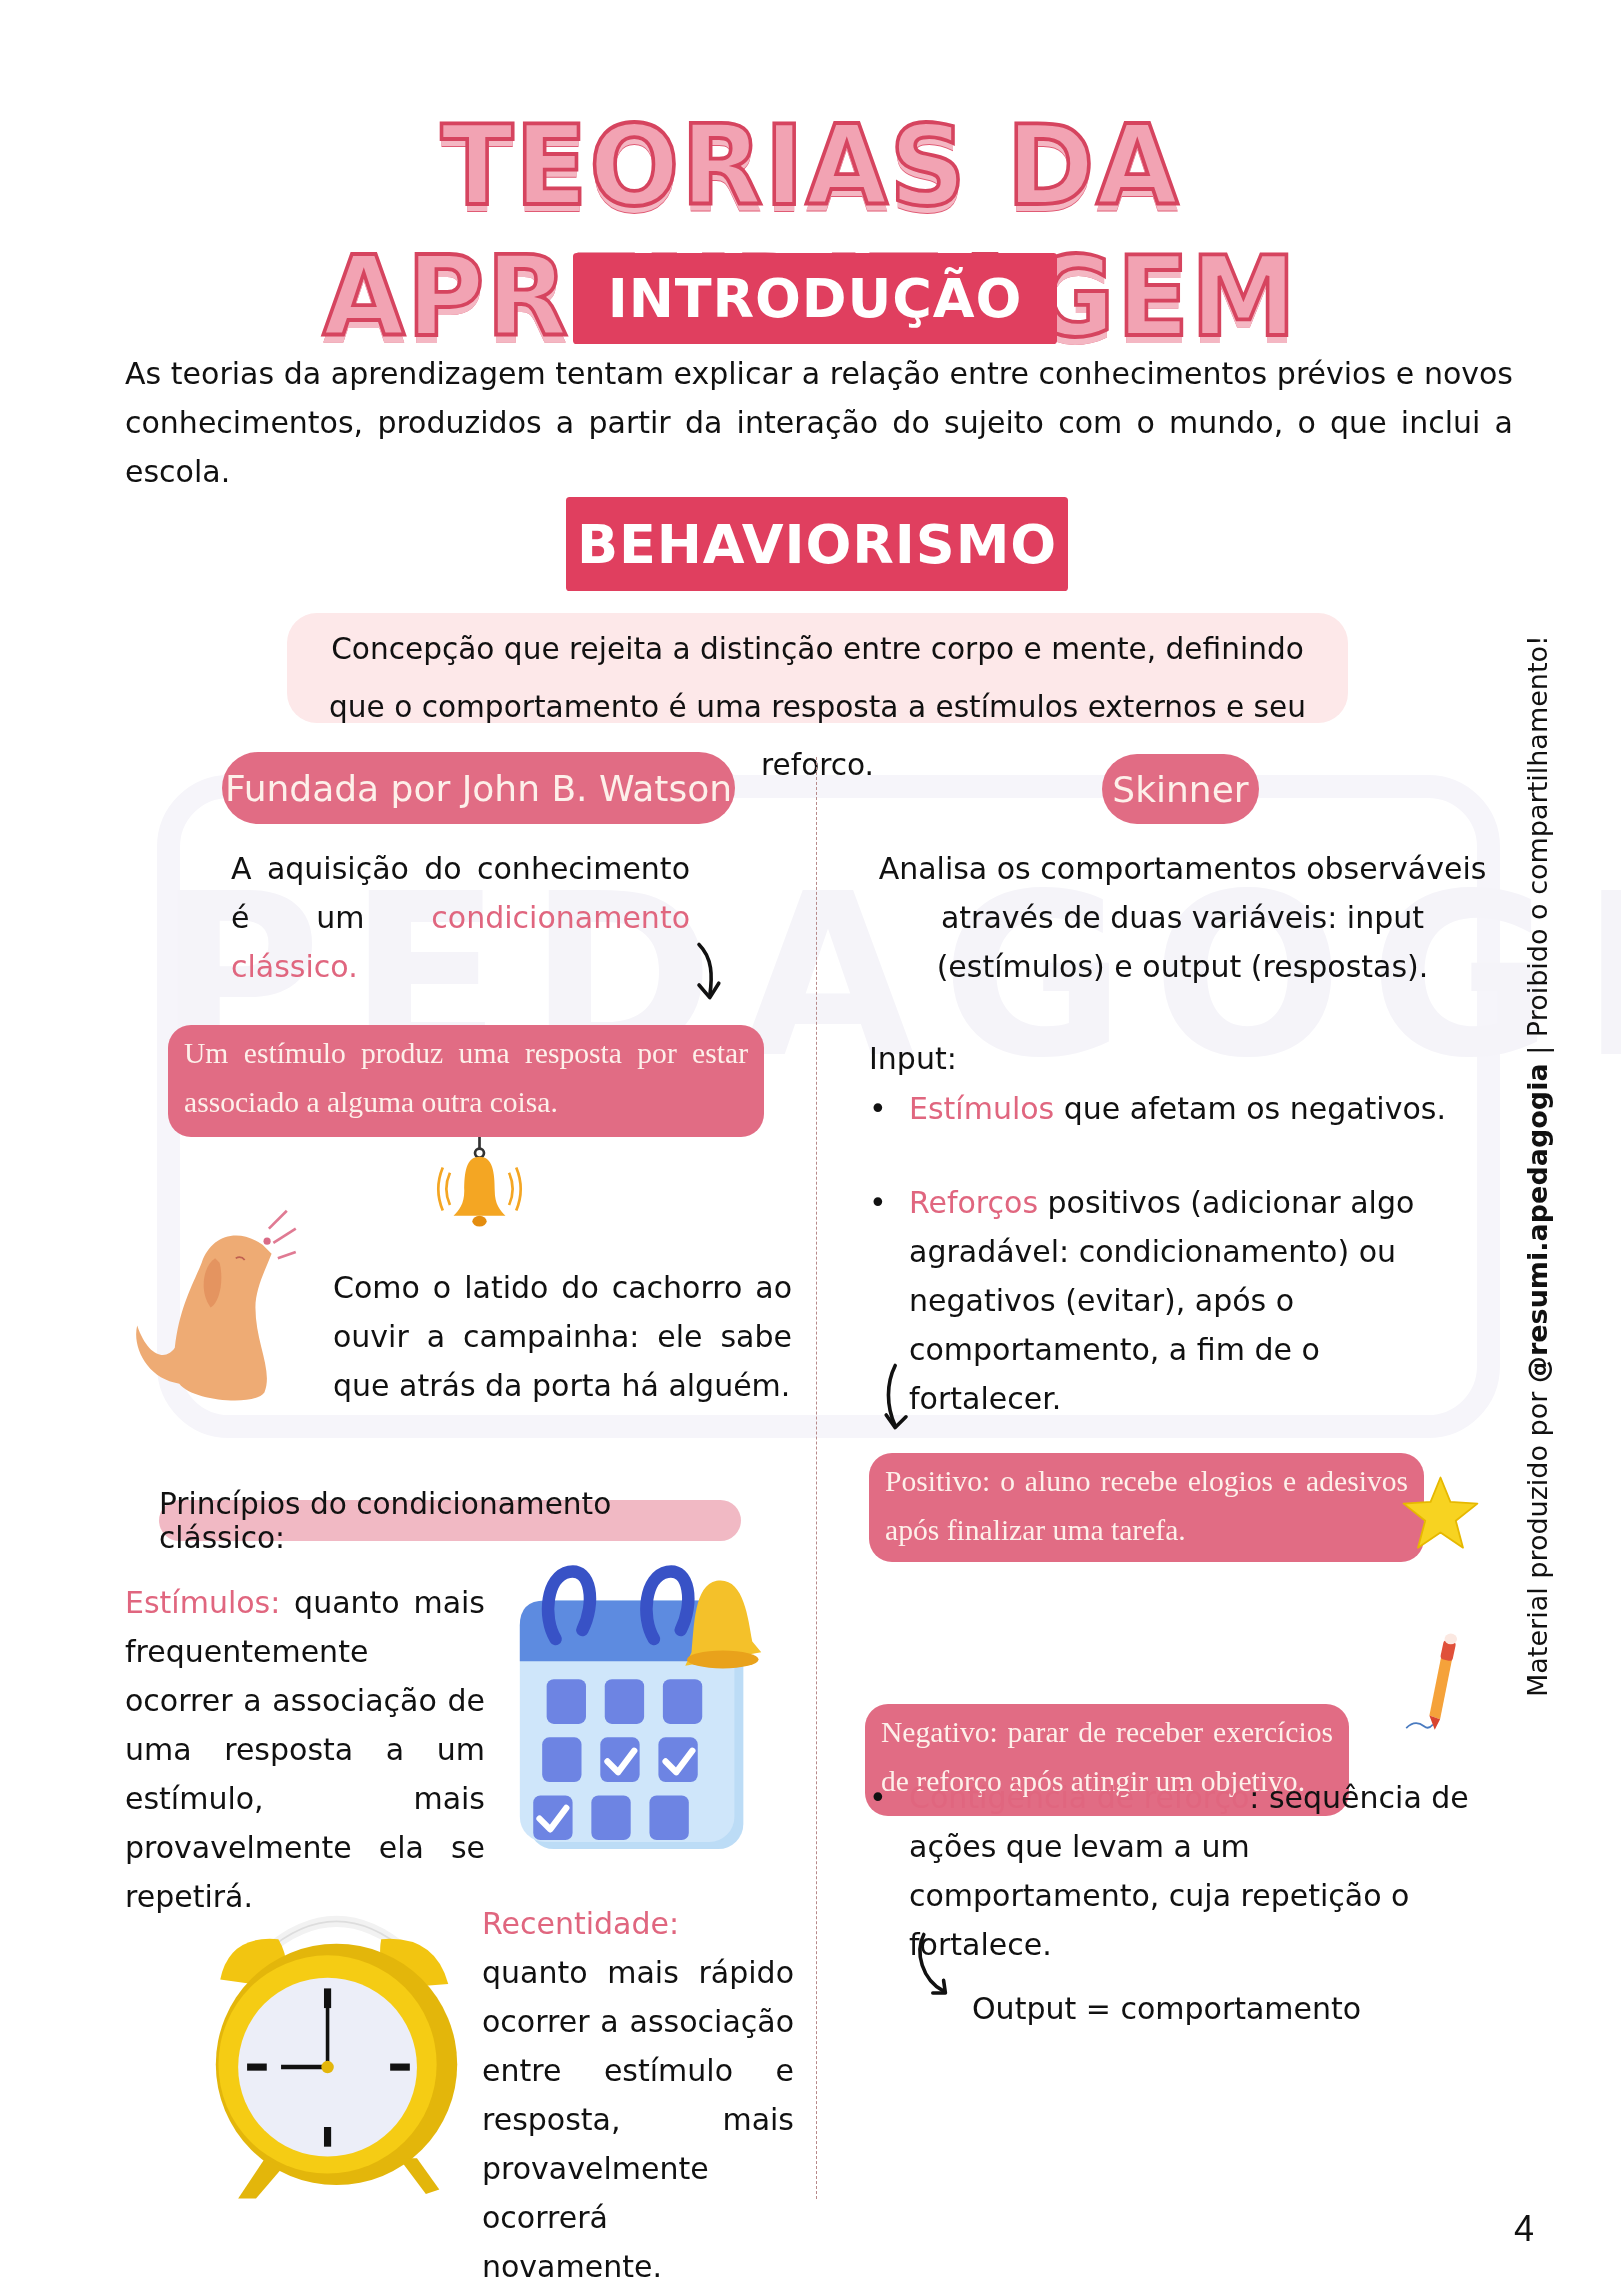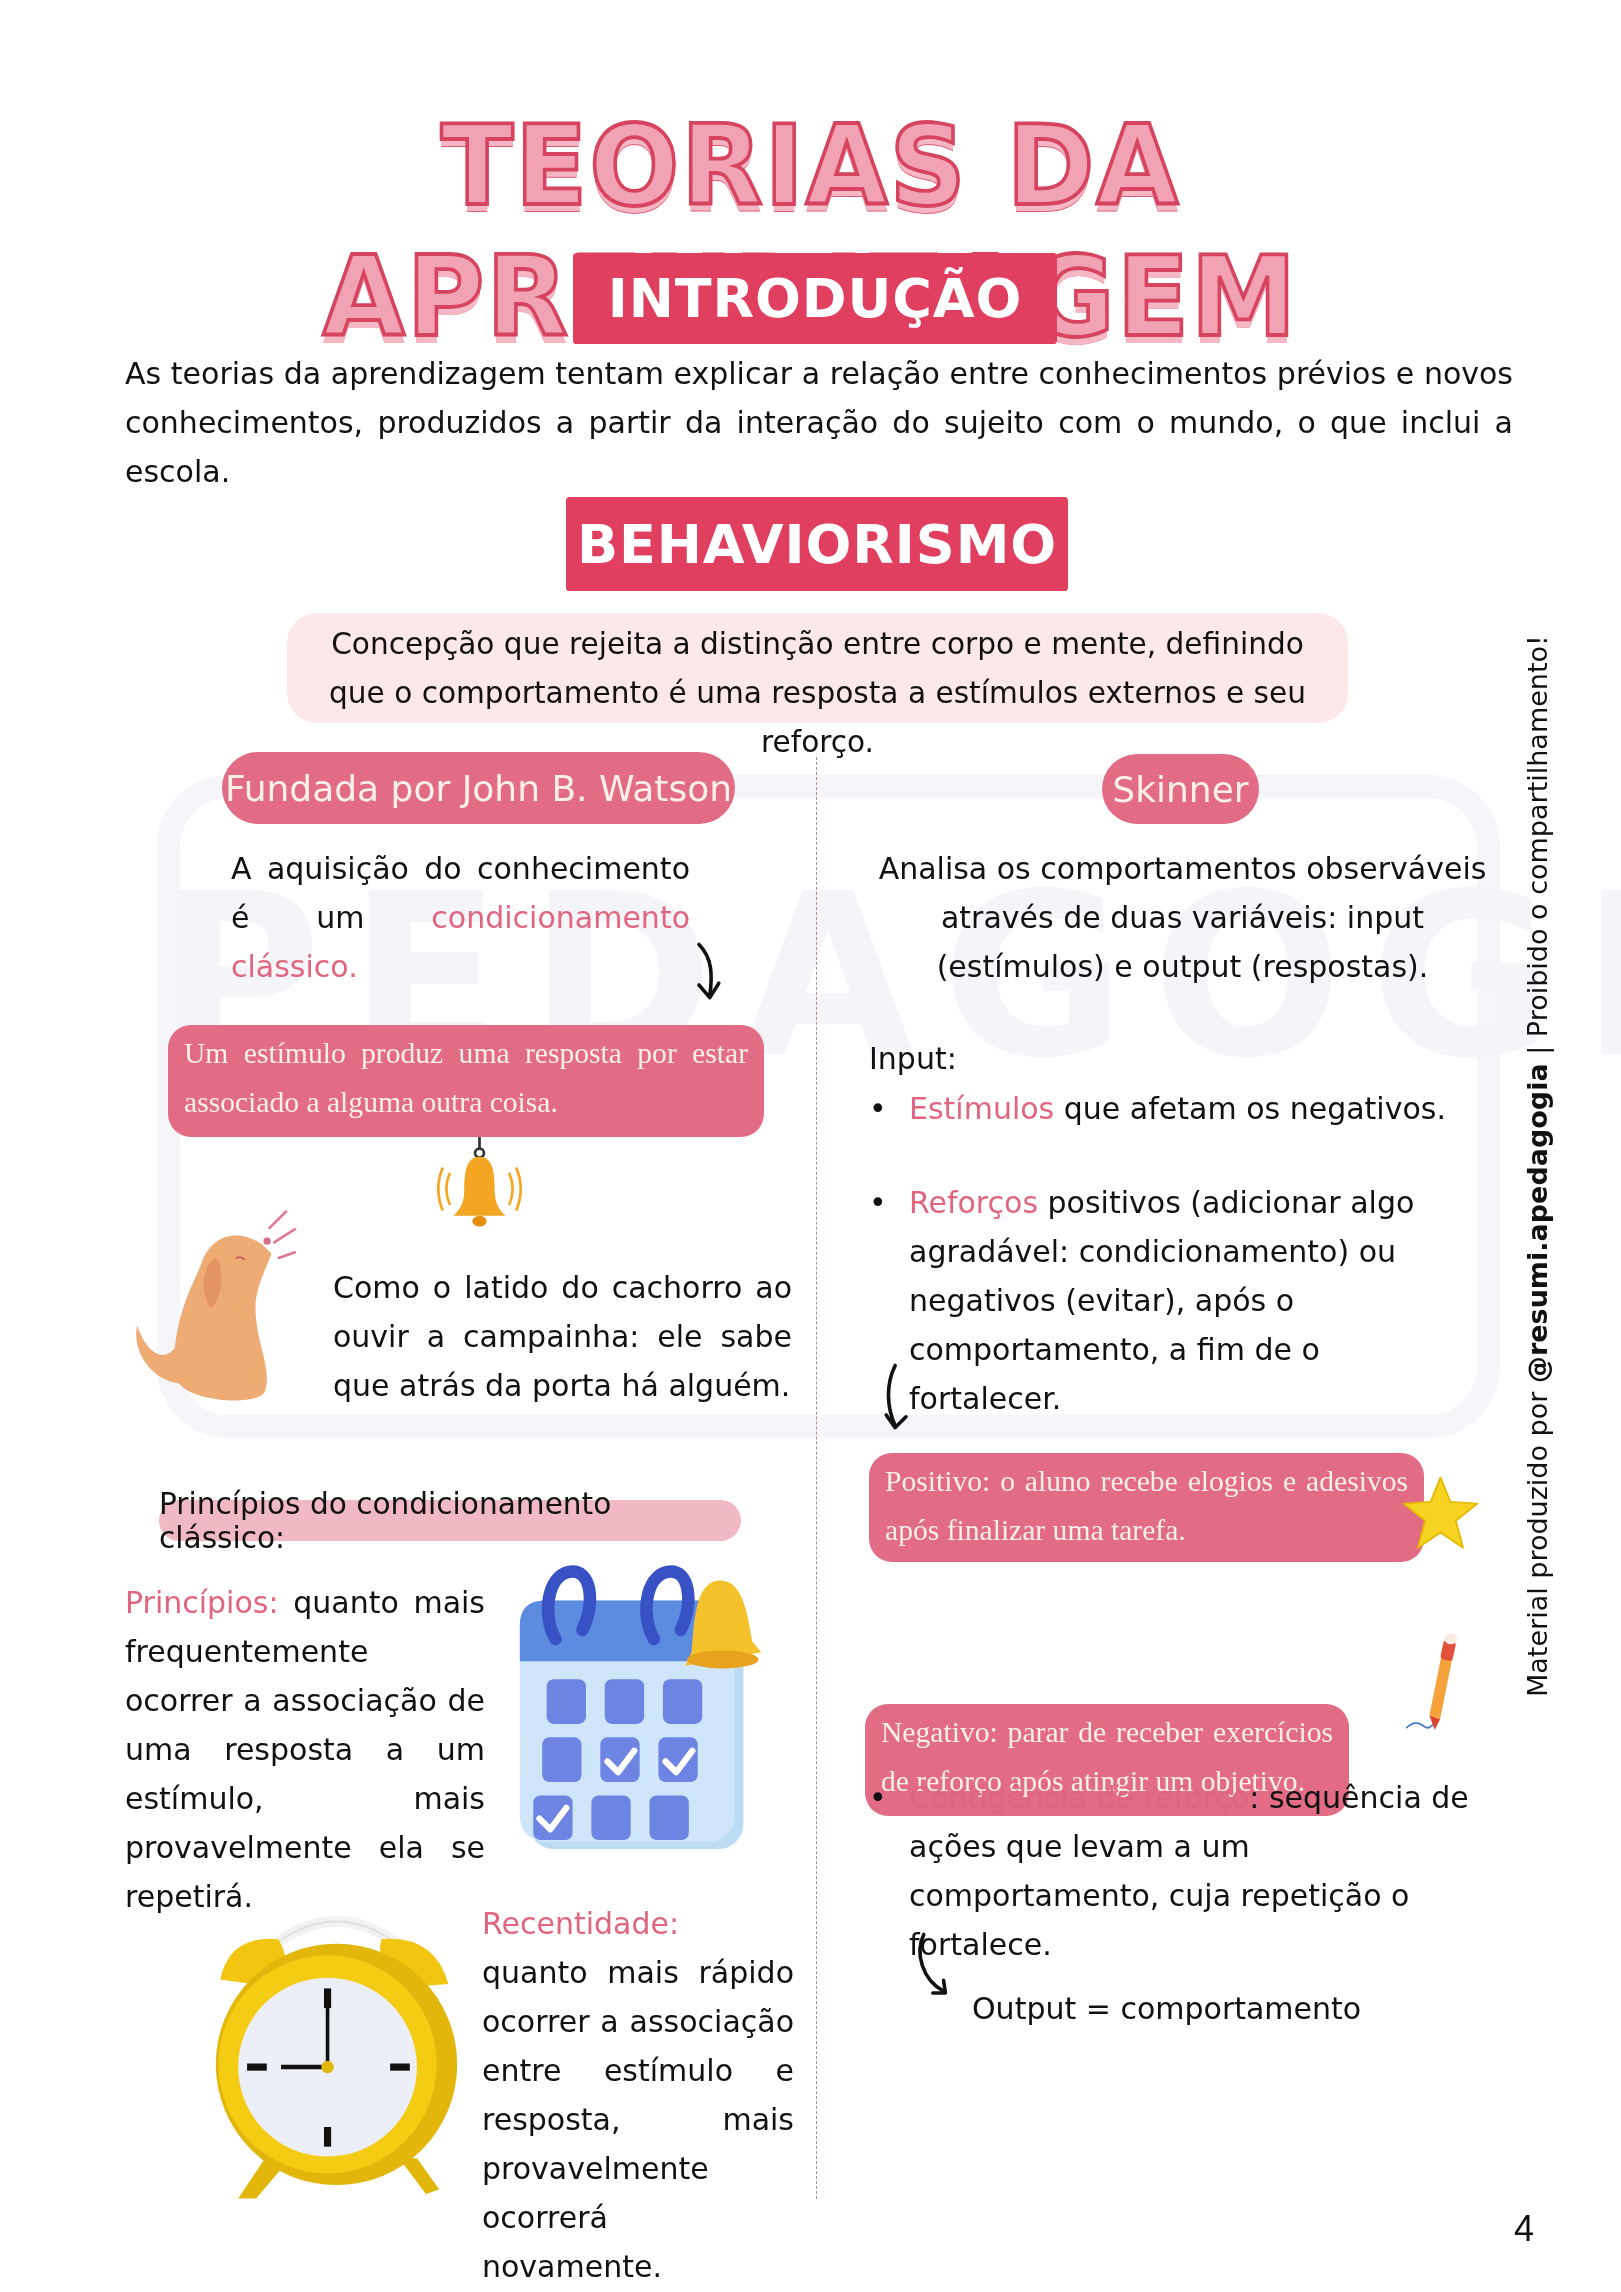--- a/index.html
+++ b/index.html
@@ -20,21 +20,21 @@
     font-family:"DejaVu Sans", sans-serif; font-weight:bold;
     font-size:54px; letter-spacing:0.9px; border-radius:3.6px;
     display:flex; align-items:center; justify-content:center;
   }
   .para {
     font-family:"DejaVu Sans", sans-serif; font-size:30px; line-height:49px;
     text-align:justify; text-align-last:left;
   }
   .concept {
     background:#fde8e9; border-radius:30px;
-    font-family:"DejaVu Sans", sans-serif; font-size:29.6px; line-height:49px;
+    font-family:"DejaVu Sans", sans-serif; font-size:29.6px; line-height:58px;
     padding:7.2px 16px; box-sizing:border-box; text-align:center;
   }
   .pill {
     background:#e16c84; color:#fdf0ea; border-radius:36px;
     font-family:"DejaVu Sans", sans-serif; font-size:36px;
     display:flex; align-items:center; justify-content:center;
   }
   .pinkbox {
     background:#e16c84; color:#fdf0ea; border-radius:23px;
     font-family:Liberation Serif, serif; font-size:29.6px; line-height:49px;
@@ -128,21 +128,21 @@
   </svg>
 </div>
 
 <div class="abs txt just" style="left:333px; top:1263px; width:459px;">Como o latido do cachorro ao ouvir a campainha: ele sabe que atrás da porta há alguém.</div>
 
 <div class="abs principles-pill" style="left:159px; top:1500px; width:582px; height:41px;">
   <span>Princípios do condicionamento clássico:</span>
 </div>
 
 <div class="abs txt just" style="left:125px; top:1578px; width:360px;">
-  <span class="hl">Princípios:</span><span> quanto mais frequentemente ocorrer a associação de uma resposta a um estímulo, mais provavelmente ela se repetirá.</span>
+  <span class="hl">Estímulos:</span><span> quanto mais frequentemente ocorrer a associação de uma resposta a um estímulo, mais provavelmente ela se repetirá.</span>
 </div>
 
 <div class="abs" style="left:493px; top:1554px;">
   <svg width="304" height="304" viewBox="0 0 340 340">
     <rect x="40" y="60" width="240" height="270" rx="28" fill="#bcdcf6"></rect>
     <rect x="30" y="52" width="240" height="270" rx="28" fill="#cfe6fa"></rect>
     <path d="M30 80 Q30 52 58 52 L242 52 Q270 52 270 80 L270 120 L30 120 Z" fill="#5d8be0"></path>
     <path d="M70 95 C 55 70, 60 25, 85 20 C 110 15, 115 55, 100 85" stroke="#3852c6" stroke-width="14" fill="none" stroke-linecap="round"></path>
     <path d="M180 95 C 165 70, 170 25, 195 20 C 220 15, 225 55, 210 85" stroke="#3852c6" stroke-width="14" fill="none" stroke-linecap="round"></path>
     <g fill="#6d84e3">

